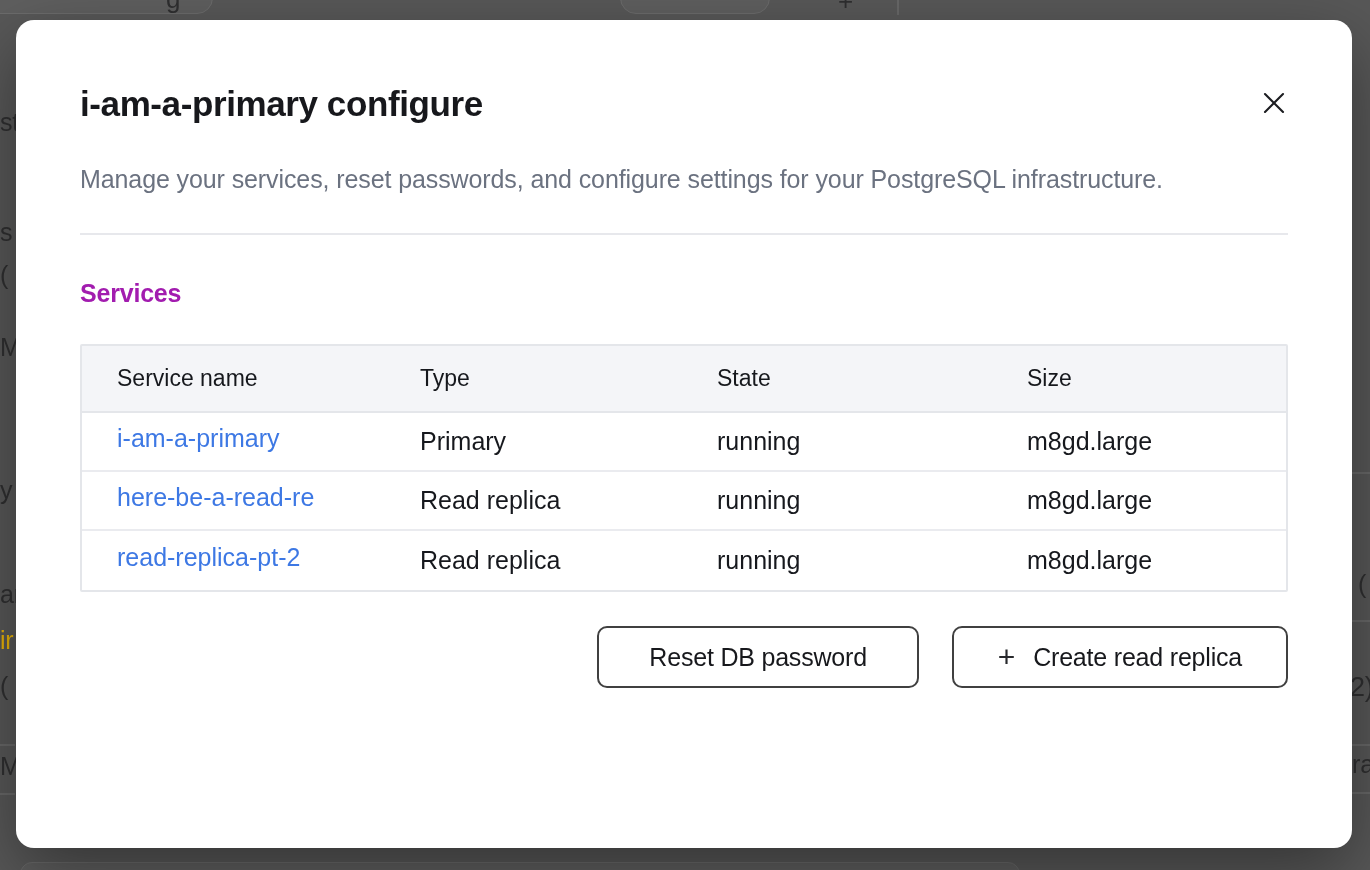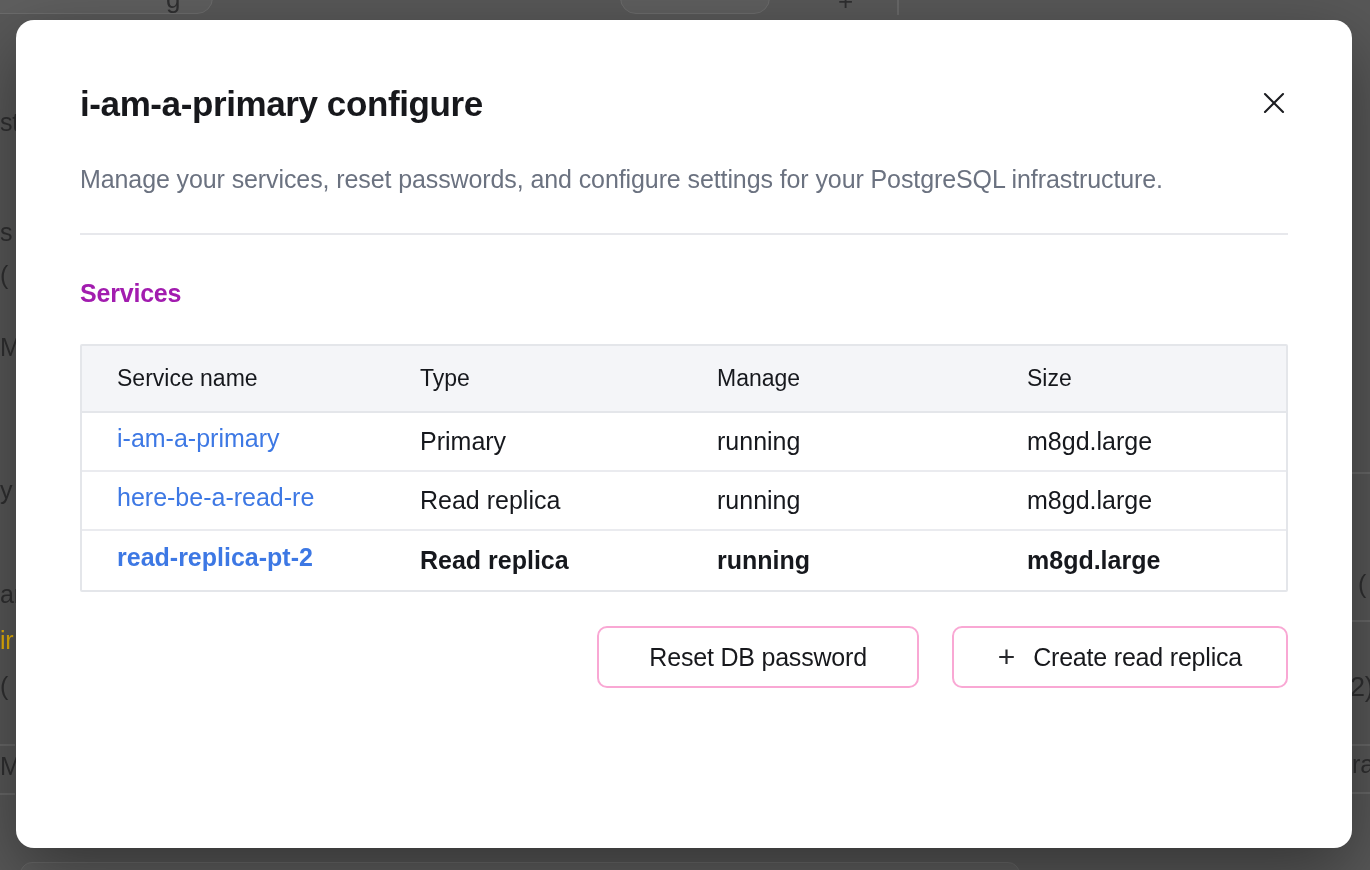--- a/index.html
+++ b/index.html
@@ -55,29 +55,29 @@
     align-items: center; padding-left: 35px;
   }
   .t-head {
     height: 67px; background: #f4f5f8; border-bottom: 2px solid #e4e6ea;
     font-size: 23px; font-weight: 500; color: #16181d;
   }
   .t-body-row {
     height: 59px; font-size: 25px; color: #16181d;
     border-bottom: 2px solid #eaebef; background: #fff;
   }
-  .t-body-row:last-child { border-bottom: none; font-weight: bold; }
+  .t-body-row:last-child { border-bottom: none; }
   .svc-link {
     color: #3d78e4; text-decoration: none; display: inline-block;
     max-width: 237px; overflow: hidden; white-space: nowrap; cursor: pointer;
   }
   
   .btn-row { margin-top: 34px; display: flex; justify-content: flex-end; gap: 33px; }
   .btn {
-    height: 62px; background: #ffffff; border: 2px solid #f9a8d4; border-radius: 10px;
+    height: 62px; background: #ffffff; border: 2px solid #404040; border-radius: 10px;
     font-family: inherit; font-size: 25px; color: #17181c; letter-spacing: -0.2px;
     display: flex; align-items: center; cursor: pointer;
   }
   .btn-reset { padding: 0 50px; }
   .btn-create { padding: 0 44px; }
   .plus-glyph { font-size: 30px; font-weight: 400; margin-right: 18px; color: #27282c; line-height: 1; }
 </style>
 </head>
 <body>
 
@@ -126,21 +126,21 @@
   <p class="modal-desc">Manage your services, reset passwords, and configure settings for your PostgreSQL infrastructure.</p>
 
   <div class="divider"></div>
 
   <h2 class="services-heading">Services</h2>
 
   <div class="svc-table">
     <div class="t-row t-head">
       <span>Service name</span>
       <span>Type</span>
-      <span>Manage</span>
+      <span>State</span>
       <span>Size</span>
     </div>
 
     <div class="t-row t-body-row">
       <span><a class="svc-link">i-am-a-primary</a></span>
       <span>Primary</span>
       <span>running</span>
       <span>m8gd.large</span>
     </div>
 

